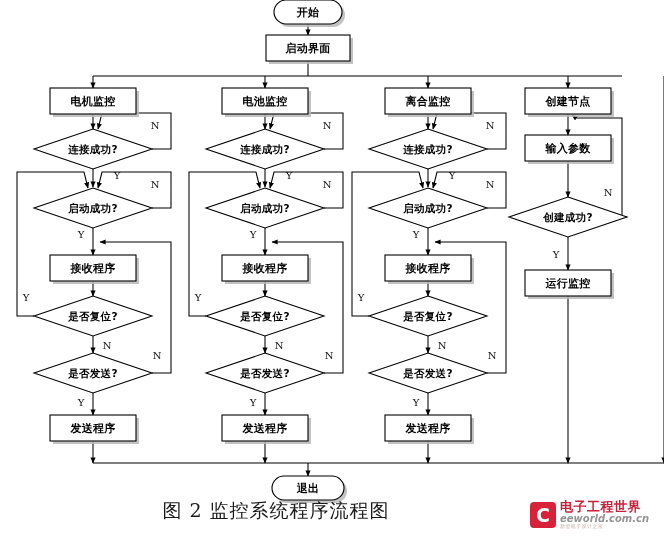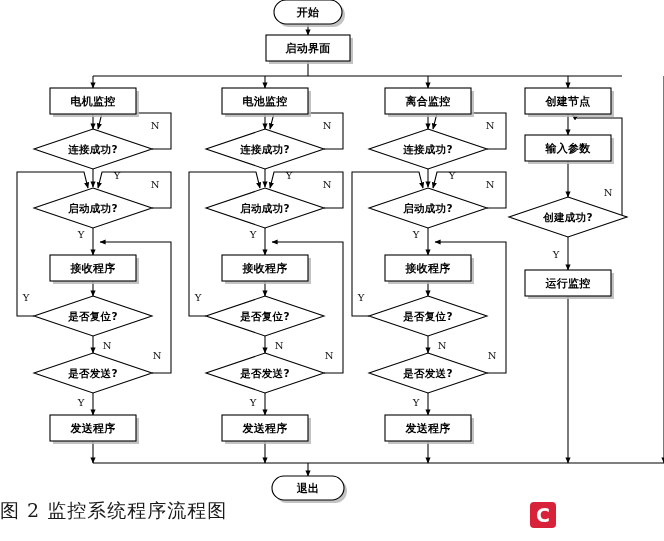--- a/index.html
+++ b/index.html
@@ -18,21 +18,21 @@
     font-size:11px;fill:#000;text-anchor:middle;dominant-baseline:middle;
     font-weight:600;letter-spacing:.3px;
   }
   .difflabel{font-size:10.5px;}
   .edge{stroke:#000000;stroke-width:1.05;fill:none;}
   .branchtxt{
     font-family:"DejaVu Serif","Liberation Serif",serif;
     font-size:10px;fill:#111;text-anchor:middle;dominant-baseline:middle;
   }
   .caption{
-    position:absolute;left:0;top:498px;width:552px;text-align:left;
+    position:absolute;left:0;top:498px;width:552px;text-align:center;
     font-family:"DejaVu Serif","Liberation Serif",serif;
     font-size:19px;color:#1a1a1a;letter-spacing:1px;white-space:nowrap;
   }
   .watermark{
     position:absolute;right:6px;bottom:4px;width:128px;height:44px;
     display:flex;align-items:center;gap:4px;opacity:.92;
   }
   .wm-badge{
     width:26px;height:26px;border-radius:4px;background:#d4102a;
     color:#fff;font-size:19px;font-weight:bold;line-height:26px;
@@ -265,14 +265,19 @@
           <rect x="272" y="476" width="72" height="24" class="nodebox" rx="12" ry="12"></rect>
         </g>
         <text x="308" y="488.5" class="nodelabel">退出</text>
       </g>
   </svg>
 
   <div class="caption">图 2 监控系统程序流程图</div>
 
   <div class="watermark">
     <div class="wm-badge">C</div>
+    <div class="wm-text">
+      <span class="wm-cn">电子工程世界</span>
+      <span class="wm-en">eeworld.com.cn</span>
+      <span class="wm-tag">新型电子设计之家</span>
+    </div>
   </div>
 </div>
 
 </body></html>

